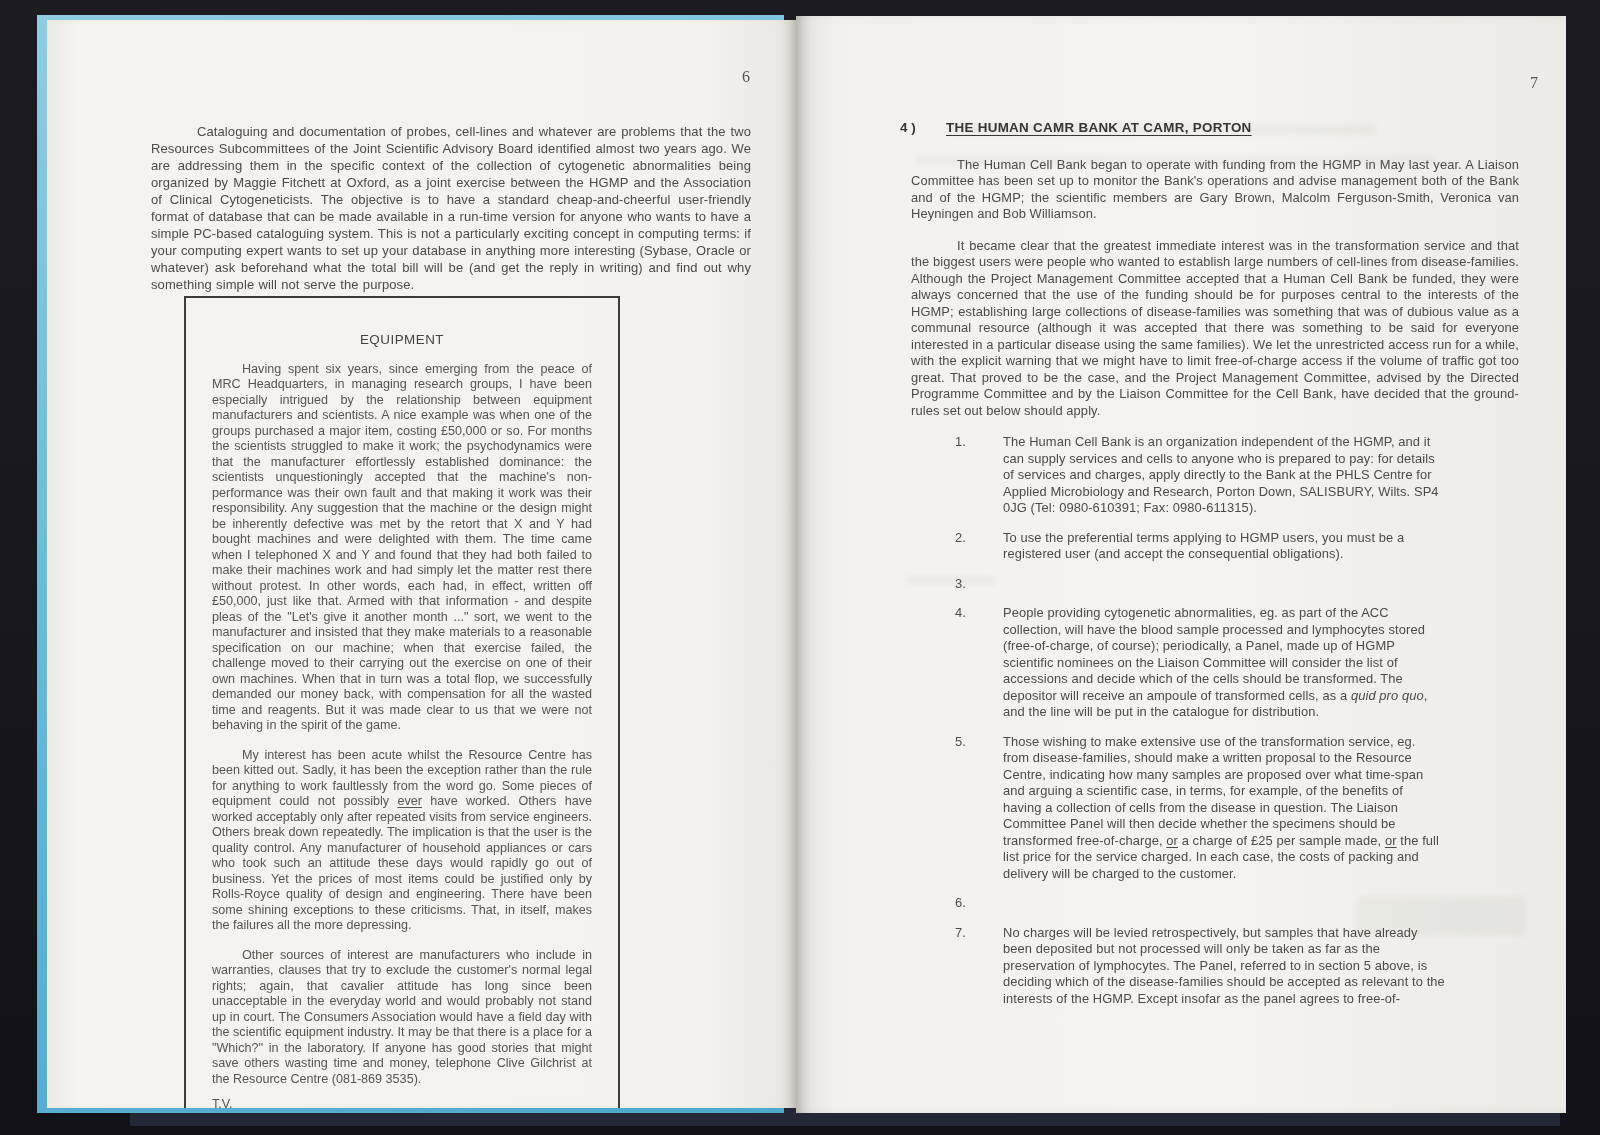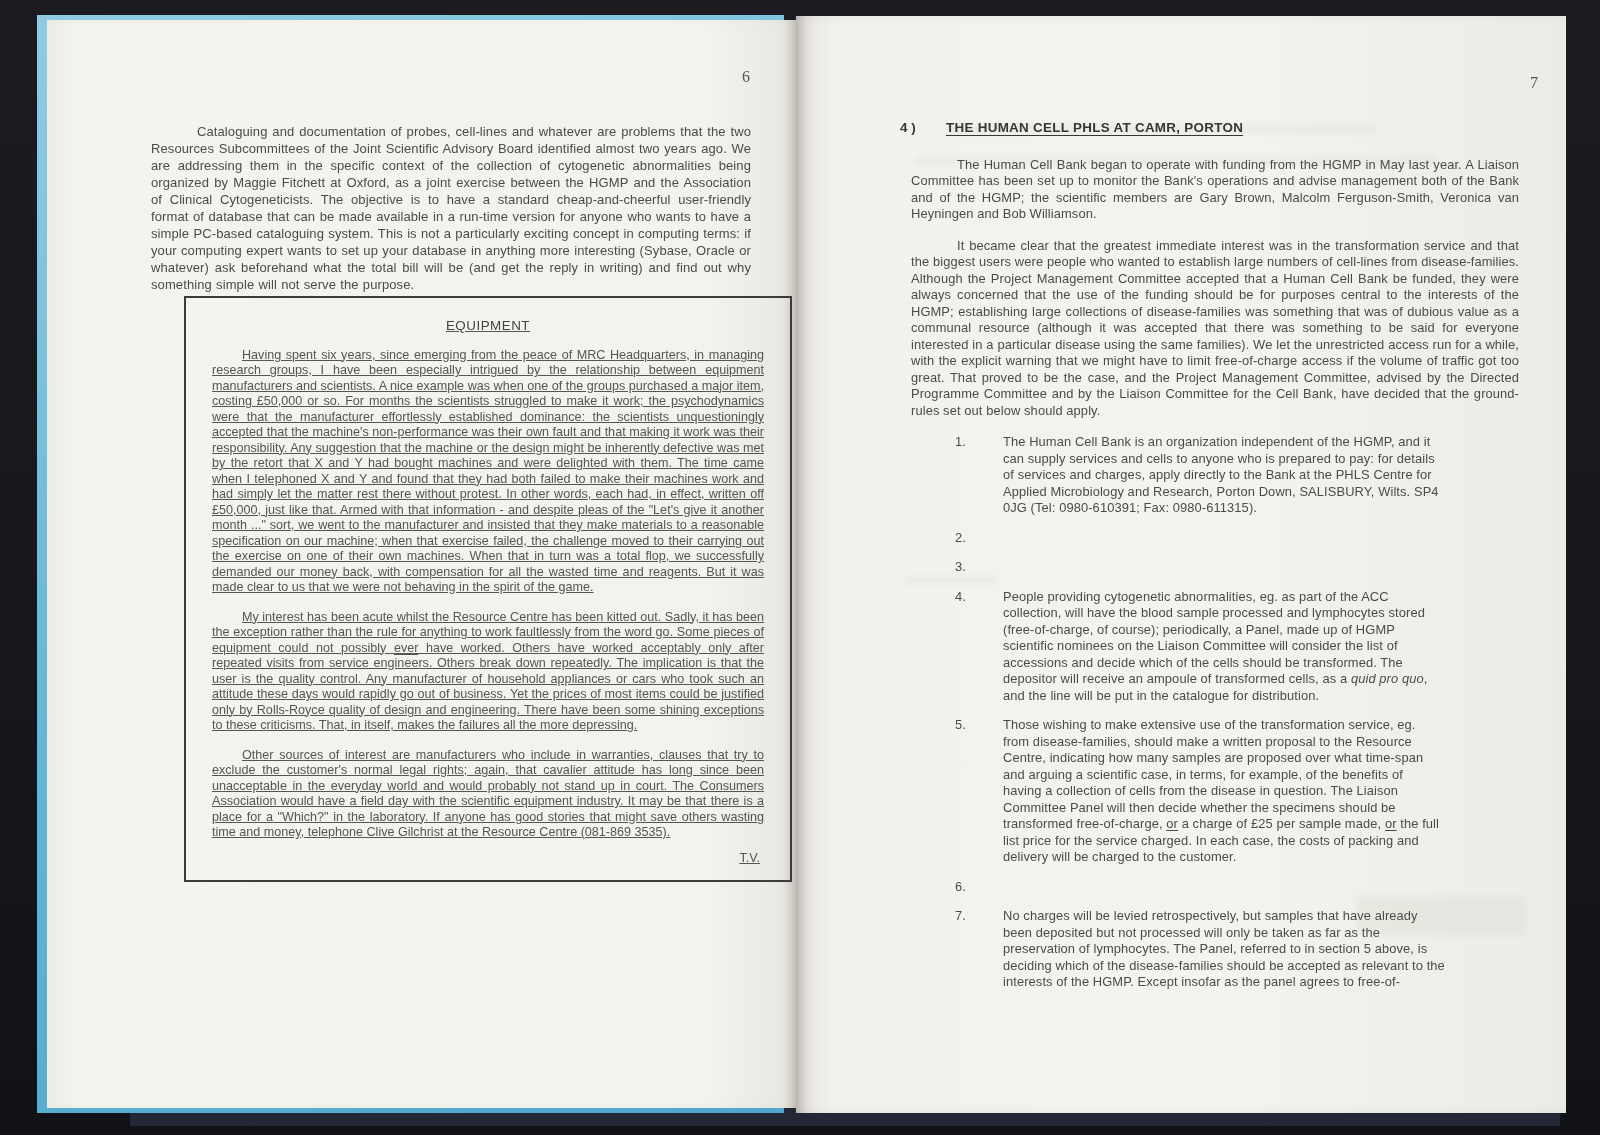--- a/index.html
+++ b/index.html
@@ -20,26 +20,26 @@
               background:linear-gradient(90deg,#e5e3de 0%,#f2f1ec 5%,#f4f3ee 55%,#ecebe5 100%);
               box-shadow:inset 12px 0 16px -10px rgba(70,64,58,.45);}
   .pnum{position:absolute;font-family:"Liberation Serif","DejaVu Serif",serif;
         font-size:16px;color:#56554f;}
   .page-left .pnum{top:48px;right:46px;}
   .page-right .pnum{top:58px;right:28px;}
   
   .intro{position:absolute;top:90px;left:104px;width:600px;
          font-size:13px;line-height:17px;text-align:justify;text-indent:46px;
          letter-spacing:.1px;word-spacing:.5px;}
-  .eqbox{position:absolute;top:276px;left:137px;width:608px;box-sizing:border-box;
-         border:2px solid #3d3c38;padding:18px 26px 14px;
-         font-size:12.6px;line-height:15.5px;text-align:justify;color:#56554f;text-decoration:underline;}
+  .eqbox{position:absolute;top:276px;left:137px;width:436px;box-sizing:border-box;
+         border:2px solid #3d3c38;padding:32px 26px 14px;
+         font-size:12.6px;line-height:15.5px;text-align:justify;color:#56554f;}
   .eqtitle{text-align:center;font-size:13.4px;letter-spacing:.5px;color:#44433e;margin:2px 0 4px;}
   .eqpara{margin:14px 0 0;text-indent:30px;}
-  .sig{text-align:right;margin:10px 4px 0 0;}
+  .sig{margin:10px 4px 0 0;}
   
   .content{position:absolute;top:104px;left:104px;width:630px;
            font-size:12.9px;line-height:16.5px;letter-spacing:.1px;}
   .section-head{display:flex;font-weight:bold;font-size:13.4px;color:#373632;margin-bottom:20px;}
   .snum{flex:0 0 46px;}
   .stitle{text-decoration:underline;text-underline-offset:3px;letter-spacing:.3px;}
   .para{margin:0 11px 15px;text-align:justify;text-indent:46px;}
   .items{margin-top:6px;}
   .item{display:flex;margin-bottom:13px;padding-left:55px;}
   .inum{flex:0 0 48px;}
@@ -74,33 +74,34 @@
     <div class="pnum">7</div>
 
     <div class="ghost" style="left:150px;top:108px;width:430px;height:11px;"></div>
     <div class="ghost" style="left:120px;top:140px;width:520px;height:9px;"></div>
     <div class="ghost" style="left:110px;top:560px;width:90px;height:9px;"></div>
     <div class="ghost" style="left:560px;top:880px;width:170px;height:40px;"></div>
 
     <div class="content">
       <div class="section-head">
         <span class="snum">4 )</span>
-        <span class="stitle">THE HUMAN CELL PHLS AT CAMR, PORTON</span>
+        <span class="stitle">THE HUMAN CAMR BANK AT CAMR, PORTON</span>
       </div>
 
       <p class="para">The Human Cell Bank began to operate with funding from the HGMP in May last year. A Liaison Committee has been set up to monitor the Bank's operations and advise management both of the Bank and of the HGMP; the scientific members are Gary Brown, Malcolm Ferguson-Smith, Veronica van Heyningen and Bob Williamson.</p>
       <p class="para">It became clear that the greatest immediate interest was in the transformation service and that the biggest users were people who wanted to establish large numbers of cell-lines from disease-families. Although the Project Management Committee accepted that a Human Cell Bank be funded, they were always concerned that the use of the funding should be for purposes central to the interests of the HGMP; establishing large collections of disease-families was something that was of dubious value as a communal resource (although it was accepted that there was something to be said for everyone interested in a particular disease using the same families). We let the unrestricted access run for a while, with the explicit warning that we might have to limit free-of-charge access if the volume of traffic got too great. That proved to be the case, and the Project Management Committee, advised by the Directed Programme Committee and by the Liaison Committee for the Cell Bank, have decided that the ground-rules set out below should apply.</p>
 
       <div class="items">
         <div class="item">
           <span class="inum">1.</span>
           <span class="ibody"><span>The Human Cell Bank is an organization independent of the HGMP, and it can supply services and cells to anyone who is prepared to pay: for details of services and charges, apply directly to the Bank at the PHLS Centre for Applied Microbiology and Research, Porton Down, SALISBURY, Wilts. SP4 0JG (Tel: 0980-610391; Fax: 0980-611315).</span></span>
         </div>
         <div class="item">
           <span class="inum">2.</span>
+          <span class="ibody"><span>To use the preferential terms applying to HGMP users, you must be a registered user (and accept the consequential obligations).</span></span>
         </div>
         <div class="item">
           <span class="inum">3.</span>
         </div>
         <div class="item">
           <span class="inum">4.</span>
           <span class="ibody"><span>People providing cytogenetic abnormalities, eg. as part of the ACC collection, will have the blood sample processed and lymphocytes stored (free-of-charge, of course); periodically, a Panel, made up of HGMP scientific nominees on the Liaison Committee will consider the list of accessions and decide which of the cells should be transformed. The depositor will receive an ampoule of transformed cells, as a </span><span class="st-i">quid pro quo</span><span>, and the line will be put in the catalogue for distribution.</span></span>
         </div>
         <div class="item">
           <span class="inum">5.</span>

